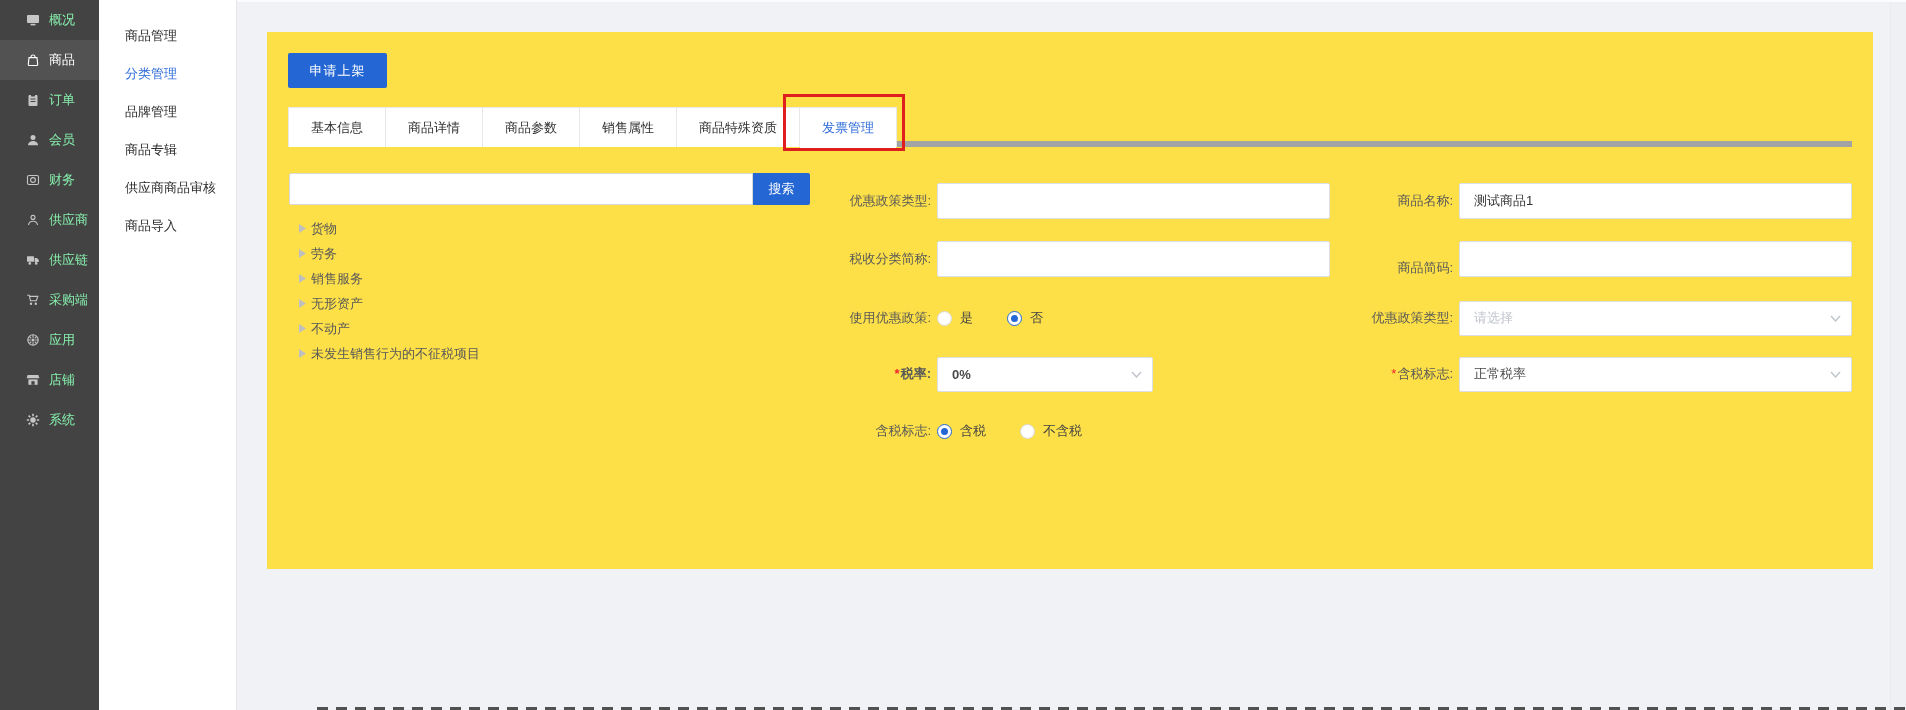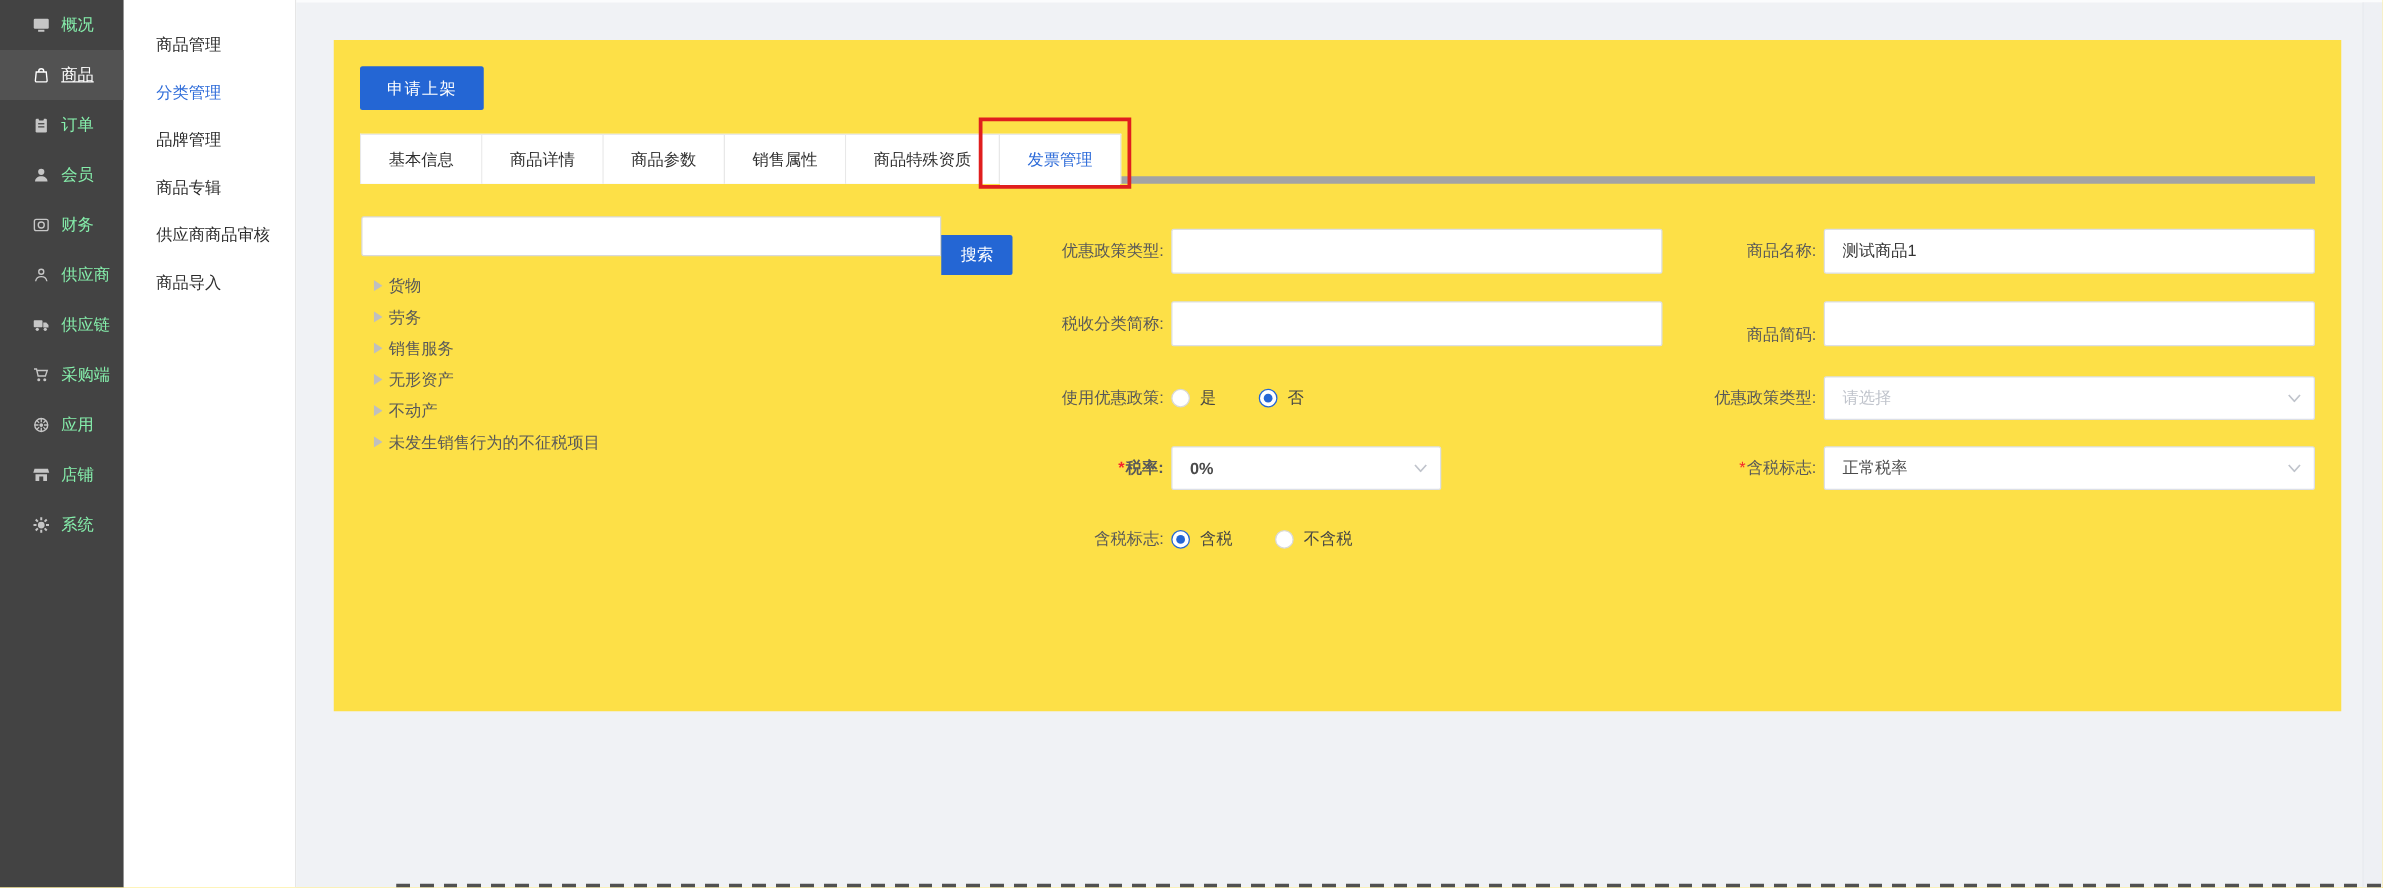--- a/index.html
+++ b/index.html
@@ -11,21 +11,21 @@
     --page-bg:#f0f2f5;
   }
   *{margin:0;padding:0;box-sizing:border-box;}
   html,body{width:1906px;height:710px;}
   body{font-family:"Liberation Sans","DejaVu Sans",sans-serif;background:#fff;overflow:hidden;}
   .page{position:relative;width:1906px;height:710px;overflow:hidden;}
 
   
   .sidebar{position:absolute;left:0;top:0;width:99px;height:710px;background:var(--sidebar-bg);}
   .side-item{display:flex;align-items:center;height:40px;padding-left:26px;cursor:pointer;color:#86efac;font-size:13px;}
-  .side-item.active{background:var(--sidebar-active-bg);color:#fff;text-decoration:underline;}
+  .side-item.active{background:var(--sidebar-active-bg);color:#fff;}
   .side-item .s-icon{width:14px;height:14px;margin-right:9px;color:#c6c6c6;flex:none;display:inline-flex;}
   .side-item.active .s-icon{color:#fff;}
   .side-item .s-icon svg{width:14px;height:14px;}
 
   
   .submenu{position:absolute;left:99px;top:0;width:138px;height:710px;background:#fff;border-right:1px solid #e6e6e6;padding-top:17px;}
   .sub-item{height:38px;line-height:38px;padding-left:26px;font-size:13px;color:#2b2b2b;cursor:pointer;white-space:nowrap;}
   .sub-item.active{color:var(--active-text);}
 
   
@@ -42,21 +42,21 @@
   .tabbar{position:absolute;left:21px;top:75px;width:1564px;height:40px;border-bottom:6px solid #a3a3a3;}
   .tabgroup{position:absolute;left:0;top:0;height:40px;display:flex;border:1px solid #e8e8e8;border-bottom:none;background:#fff;}
   .tab{height:39px;line-height:39px;padding:0 22px;font-size:13px;color:#303030;border-right:1px solid #e8e8e8;cursor:pointer;white-space:nowrap;background:#fff;}
   .tab:last-child{border-right:none;}
   .tab.active{color:var(--active-text);position:relative;}
   .tab.active::after{content:"";position:absolute;left:0;right:0;bottom:-1px;height:1px;background:#fff;}
   .annotation-box{position:absolute;left:516px;top:62px;width:122px;height:57px;border:3px solid var(--annotation);pointer-events:none;z-index:5;}
 
   
   .search-input{position:absolute;left:22px;top:141px;width:464px;height:32px;border:1px solid #d9d9d9;border-radius:2px 0 0 2px;padding:0 10px;font-size:13px;color:#333;outline:none;}
-  .search-btn{position:absolute;left:486px;top:141px;width:57px;height:32px;background:var(--primary);color:#fff;font-size:13px;border:none;border-radius:0 2px 2px 0;cursor:pointer;margin-top:15px;}
+  .search-btn{position:absolute;left:486px;top:141px;width:57px;height:32px;background:var(--primary);color:#fff;font-size:13px;border:none;border-radius:0 2px 2px 0;cursor:pointer;}
   .tree{position:absolute;left:28px;top:184px;}
   .tree-item{display:flex;align-items:center;height:25px;font-size:13px;color:#595959;cursor:pointer;white-space:nowrap;}
   .caret{width:14px;height:14px;display:inline-flex;align-items:center;justify-content:center;margin-right:2px;color:#bfbfbf;flex:none;}
   .caret svg{width:7px;height:9px;}
 
   
   .frow{position:absolute;display:flex;align-items:center;height:36px;}
   .flabel{width:170px;text-align:right;font-size:13px;color:#595959;margin-right:6px;flex:none;white-space:nowrap;}
   .req{color:#f5222d;font-style:normal;margin-right:1px;}
   .tinput{width:393px;height:36px;border:1px solid #dcdfe6;border-radius:2px;padding:0 14px;font-size:13px;color:#333;outline:none;background:#fff;}

